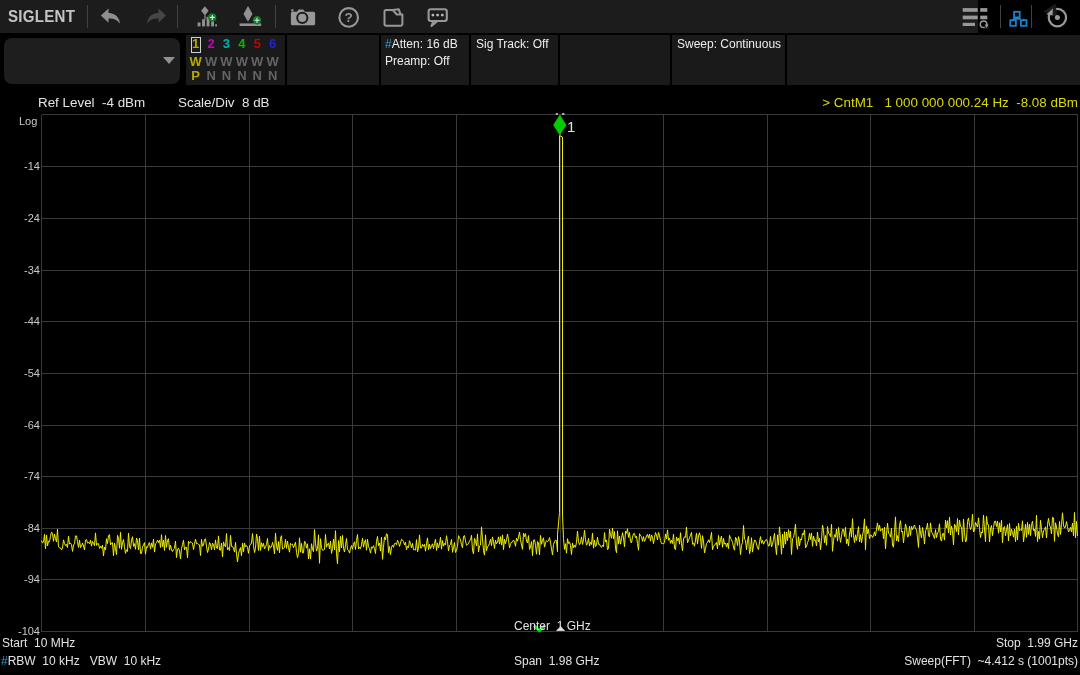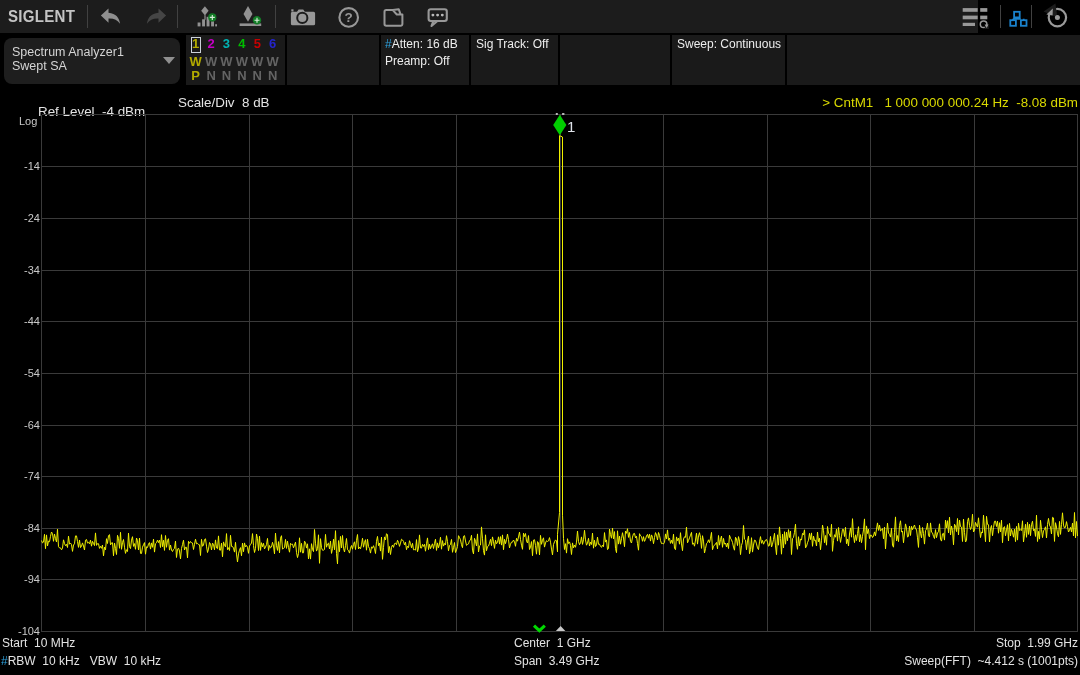--- a/index.html
+++ b/index.html
@@ -116,21 +116,20 @@
 
 <div class="abs" id="row2">
   <div id="row2bg"></div>
   <div class="r2sep" style="left:285px"></div>
   <div class="r2sep" style="left:379px"></div>
   <div class="r2sep" style="left:469px"></div>
   <div class="r2sep" style="left:558px"></div>
   <div class="r2sep" style="left:670px"></div>
   <div class="r2sep" style="left:785px"></div>
   <div id="dd"></div>
-  <div id="ddtext">Spectrum Analyzer1<br>Swept SA</div>
   <div id="ddcaret"></div>
 
   <div class="trrow" style="top:3px">
     <span style="color:#b3ab00">1</span>
       <span style="color:#c400c4">2</span>
       <span style="color:#00b4b4">3</span>
       <span style="color:#00bc00">4</span>
       <span style="color:#c80000">5</span>
       <span style="color:#2424cc">6</span>
   </div>
@@ -149,21 +148,21 @@
       <span style="color:#646464">N</span>
       <span style="color:#646464">N</span>
       <span style="color:#646464">N</span>
   </div>
   <div id="t1box"></div>
   <div class="cell" style="left:385px"><span class="blue">#</span>Atten: 16 dB<br>Preamp: Off</div>
   <div class="cell" style="left:476px">Sig Track: Off</div>
   <div class="cell" style="left:677px">Sweep: Continuous</div>
 </div>
 
-<div class="hdr" style="left:38px;top:104px">Ref Level  -4 dBm</div>
+<div class="hdr" style="left:38px;top:95px">Ref Level  -4 dBm</div>
 <div class="hdr" style="left:178px;top:95px">Scale/Div  8 dB</div>
 <div class="hdr yellow" style="right:2px;top:95px">&gt; CntM1   1 000 000 000.24 Hz  -8.08 dBm</div>
 
 <svg class="abs" style="left:0;top:0" width="1080" height="675" viewBox="0 0 1080 675">
   <g stroke="#3a3a3a" stroke-width="1" shape-rendering="crispEdges">
     <line x1="41.5" y1="114.5" x2="41.5" y2="631.5"></line>
     <line x1="145.5" y1="114.5" x2="145.5" y2="631.5"></line>
     <line x1="249.5" y1="114.5" x2="249.5" y2="631.5"></line>
     <line x1="352.5" y1="114.5" x2="352.5" y2="631.5"></line>
     <line x1="456.5" y1="114.5" x2="456.5" y2="631.5"></line>
@@ -204,17 +203,17 @@
   <rect x="562.1" y="113" width="2.3" height="2" fill="#b8b8b8"></rect>
 
   <polygon points="559.8,114.8 566.4,125 559.8,135.2 553.2,125" fill="#00cd00"></polygon>
   <text x="567" y="131.5" font-size="15" fill="#dfe3ea" font-family="Liberation Sans">1</text>
 
   <path d="M534 625.6 L539.4 630.7 L544.8 625.6" fill="none" stroke="#00d800" stroke-width="3.1"></path>
   <polygon points="555.9,631 565.3,631 560.6,625.9" fill="#c8c8c8"></polygon>
 </svg>
 
 <div class="bot" style="left:2px;top:636px">Start  10 MHz</div>
-<div class="bot" style="left:514px;top:636px">Center  1 GHz</div>
+<div class="bot" style="left:514px;top:619px">Center  1 GHz</div>
 <div class="bot" style="right:2px;top:636px">Stop  1.99 GHz</div>
 <div class="bot" style="left:1px;top:654px"><span class="blue">#</span>RBW  10 kHz   VBW  10 kHz</div>
-<div class="bot" style="left:514px;top:654px">Span  3.49 GHz</div>
+<div class="bot" style="left:514px;top:654px">Span  1.98 GHz</div>
 <div class="bot" style="right:2px;top:654px">Sweep(FFT)  ~4.412 s (1001pts)</div>
 
 </body></html>

